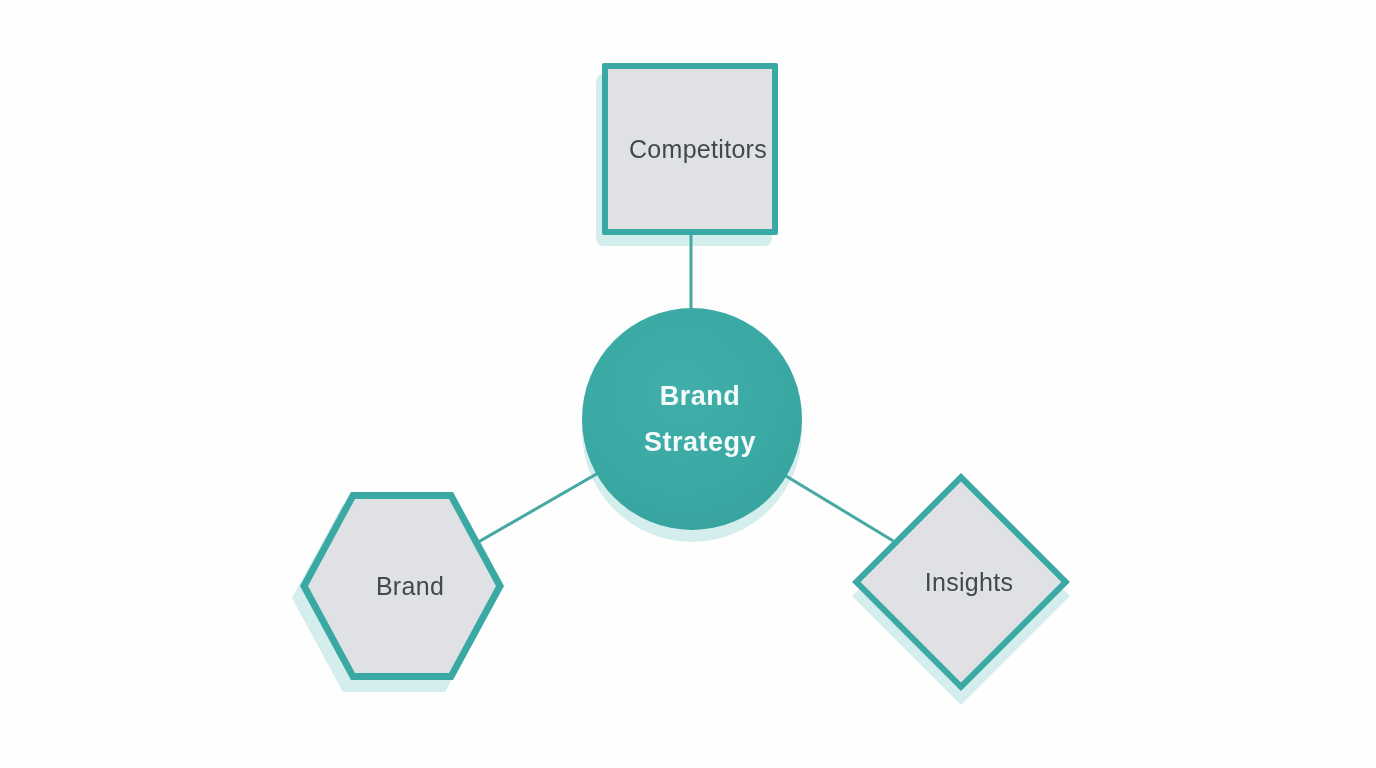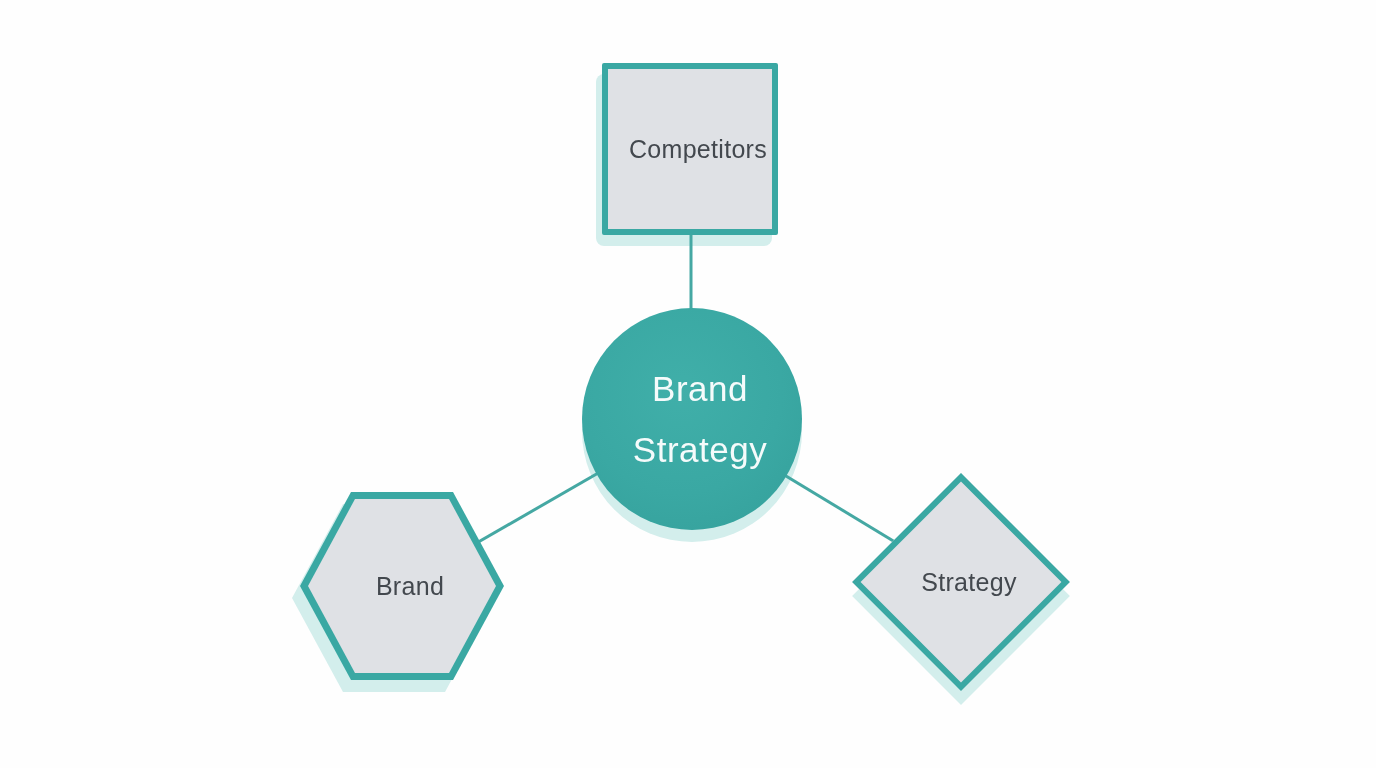--- a/index.html
+++ b/index.html
@@ -50,23 +50,23 @@
   }
   
   .wrap-center{left:582px;top:308px;width:220px;height:222px;}
   .circle-shadow{left:0;top:12px;width:220px;height:222px;border-radius:50%;}
   .circle-shape{
     left:0;top:0;width:220px;height:222px;border-radius:50%;
     background:radial-gradient(circle at 45% 38%, #40afa9 0%, var(--teal) 55%, #349f9a 100%);
   }
   .center-label{
     color:var(--center-text);
-    font-size:35px;
-    font-weight:400;
-    line-height:61px;
+    font-size:27px;
+    font-weight:700;
+    line-height:46px;
     letter-spacing:.5px;
     padding:0 14px;
   }
   
   .wrap-trends{left:300px;top:492px;width:204px;height:188px;}
   .hex{clip-path:polygon(25% 0,75% 0,100% 50%,75% 100%,25% 100%,0 50%);}
   .hex-shadow{left:-8px;top:12px;width:204px;height:188px;}
   .hex-outer{left:0;top:0;width:204px;height:188px;background:var(--teal);}
   .hex-inner{
     position:absolute;z-index:3;
@@ -109,16 +109,16 @@
   <div class="node-wrap wrap-trends">
     <div class="shadow hex hex-shadow"></div>
     <div class="shape hex hex-outer"></div>
     <div class="hex hex-inner"></div>
     <div class="node-label">Brand</div>
   </div>
 
   <div class="node-wrap wrap-insights">
     <div class="shadow diamond-shadow"></div>
     <div class="shape diamond-shape"></div>
-    <div class="node-label">Strategy</div>
+    <div class="node-label">Insights</div>
   </div>
 
 </div>
 
 </body></html>

